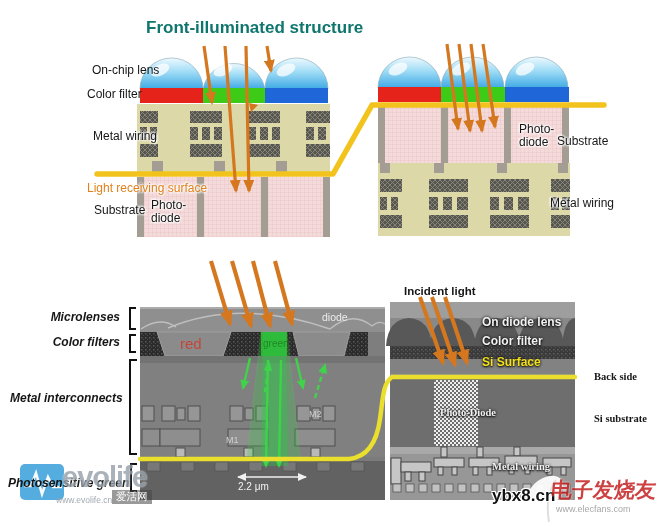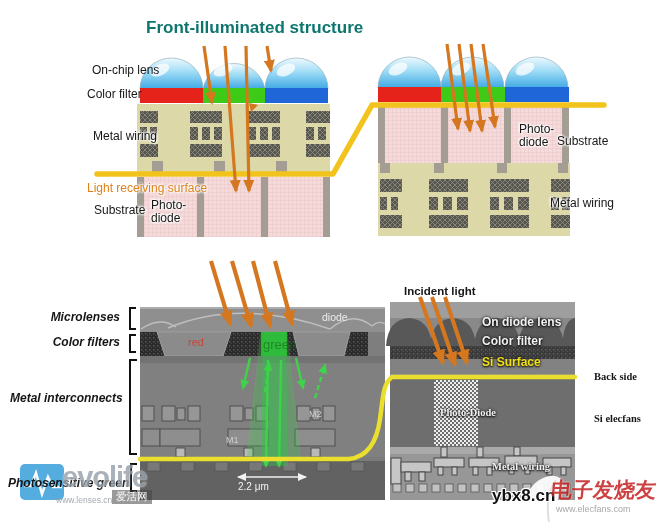--- a/index.html
+++ b/index.html
@@ -350,35 +350,35 @@
 </div>
 <div class="lbl halo" style="left:557px;top:135px">Substrate</div>
 <div class="lbl halo" style="left:550px;top:197px">Metal wiring</div>
 
 <div class="lbl b i ralign" style="left:18px;top:311px">Microlenses</div>
 <div class="lbl b i ralign" style="left:18px;top:336px">Color filters</div>
 <div class="lbl b i" style="left:10px;top:392px">Metal interconnects</div>
 <div class="lbl b i" style="left:8px;top:477px">Photosensitive green</div>
 
 <div class="lbl" style="left:322px;top:312px;font-size:10.5px;color:#ececec">diode</div>
-<div class="lbl" style="left:188px;top:336px;font-size:11px;color:#d43425;opacity:.8">red</div>
-<div class="lbl" style="left:263px;top:338px;font-size:13px;color:#135f13;opacity:.55">green</div>
+<div class="lbl" style="left:180px;top:336px;font-size:15px;color:#d43425;opacity:.8">red</div>
+<div class="lbl" style="left:263px;top:338px;font-size:10px;color:#135f13;opacity:.55">green</div>
 <div class="lbl sem-small" style="left:226px;top:436px">M1</div>
 <div class="lbl sem-small" style="left:309px;top:410px">M2</div>
 <div class="lbl" style="left:238px;top:481px;width:68px;text-align:left;font-size:10px;color:#f2f2f2">2.2 μm</div>
 
 <div class="lbl b" style="left:404px;top:285px;font-size:11.5px">Incident light</div>
 <div class="lbl b wt dsh" style="left:482px;top:316px">On diode lens</div>
 <div class="lbl b wt dsh" style="left:482px;top:335px">Color filter</div>
 <div class="lbl b dsh" style="left:482px;top:356px;color:#f2e019">Si Surface</div>
 <div class="lbl mono" style="left:580px;top:371px">Back side</div>
 <div class="lbl mono wt dsh" style="left:426px;top:407px">Photo-Diode</div>
-<div class="lbl mono" style="left:580px;top:413px">Si elecfans</div>
+<div class="lbl mono" style="left:580px;top:413px">Si substrate</div>
 <div class="lbl mono wt dsh" style="left:478px;top:461px">Metal wiring</div>
 
 <div class="lbl wm-evolife" style="left:62px;top:462px">evolife</div>
-<div class="lbl wm-url" style="left:56px;top:496px">www.lenses.cn</div>
+<div class="lbl wm-url" style="left:56px;top:496px">www.evolife.cn</div>
 <div class="lbl wm-cnbox" style="left:112px;top:490px">爱活网</div>
 <div class="lbl wm-ybx" style="left:492px;top:487px">ybx8.cn</div>
 <div class="lbl wm-elec" style="left:551px;top:479px">电子发烧友</div>
 <div class="lbl wm-elecurl" style="left:556px;top:505px">www.elecfans.com</div>
 
 </div>
 
 </body></html>

